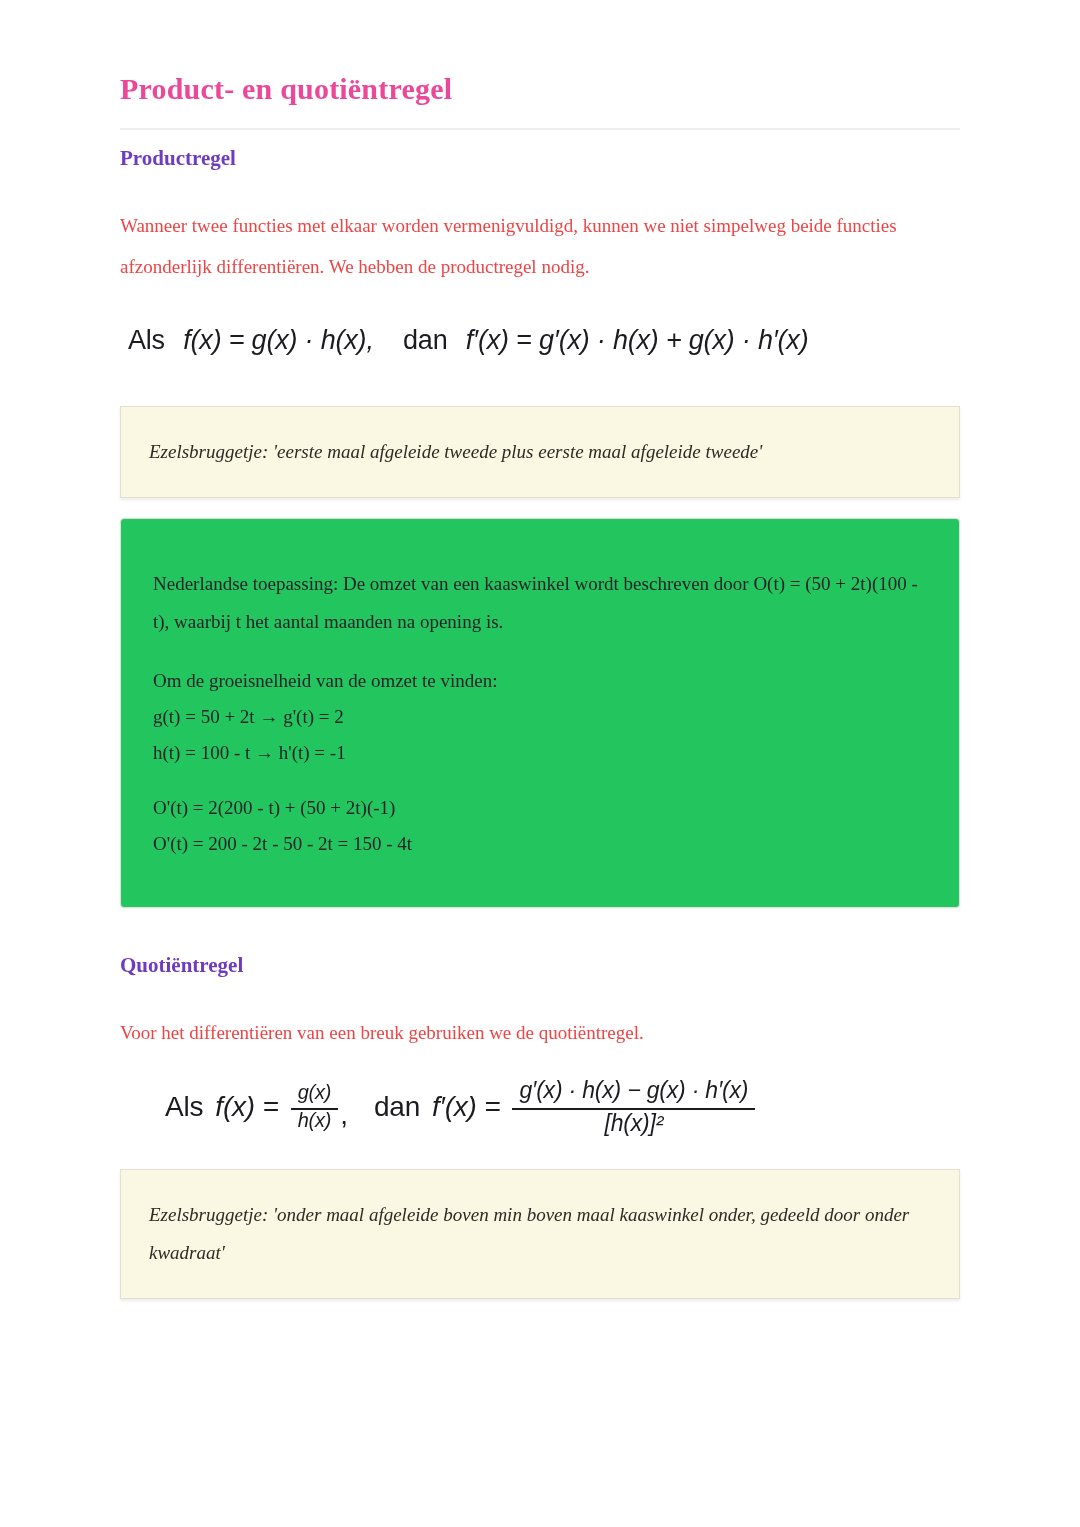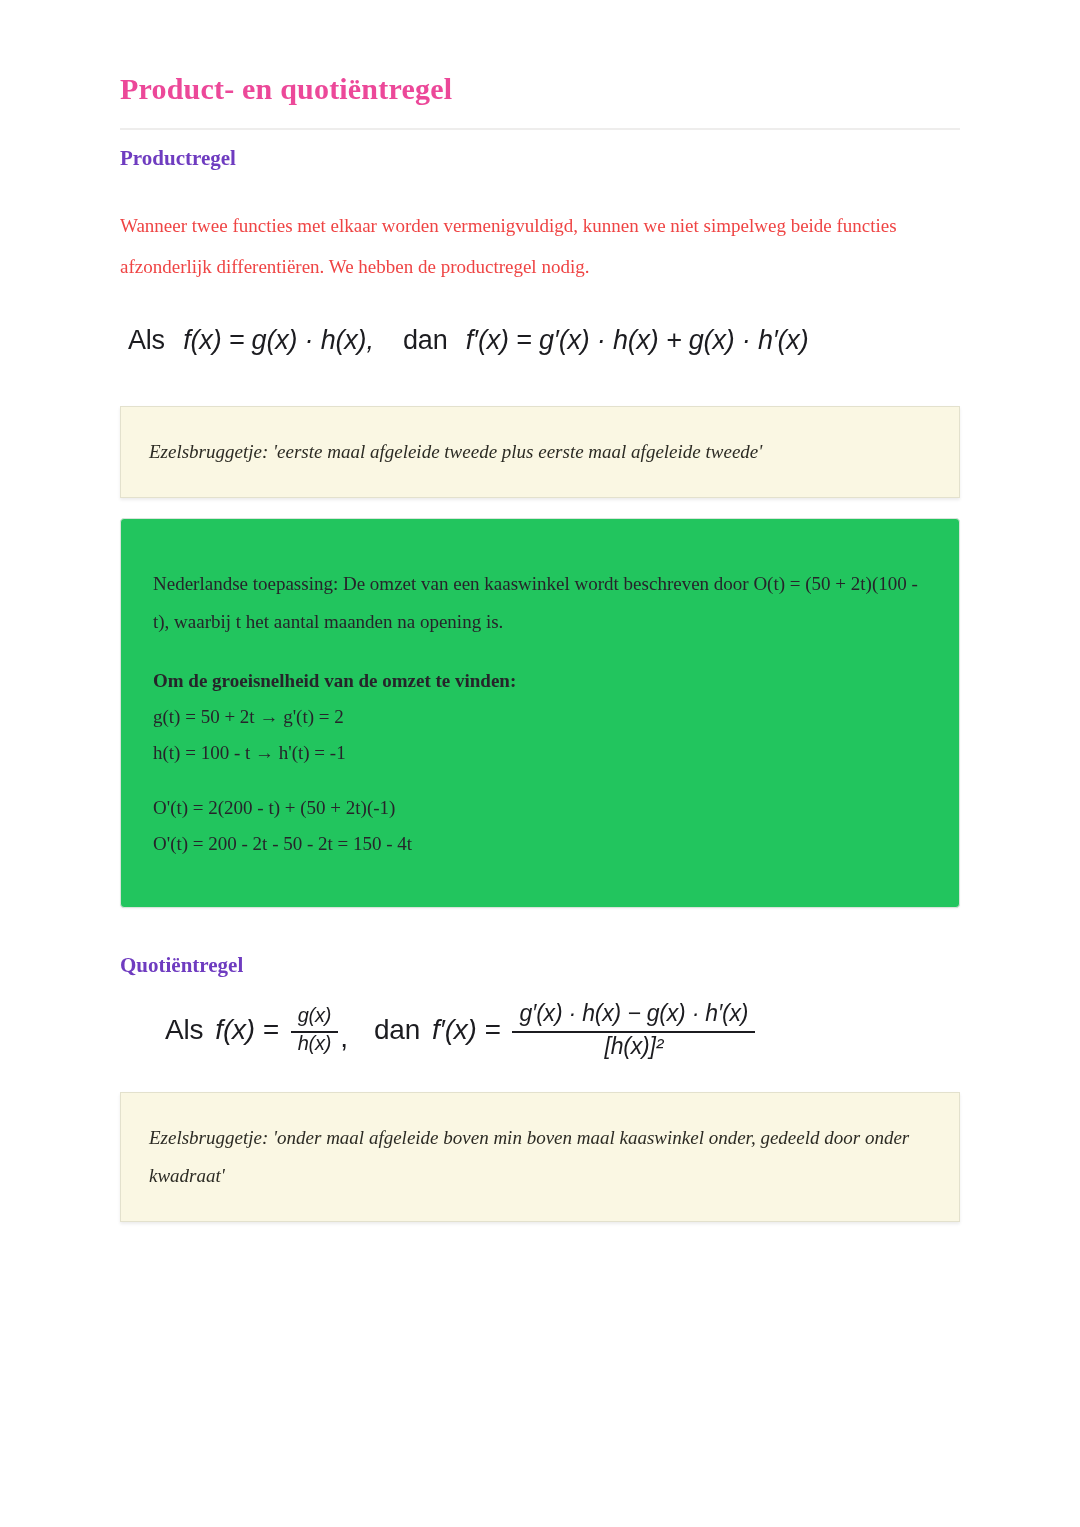--- a/index.html
+++ b/index.html
@@ -109,21 +109,21 @@
     margin-top: 20px;
     background: #22c55e;
     border: 1px solid #d8e4da;
     border-radius: 4px;
     padding: 28px 32px;
     box-shadow: 0 1px 2px rgba(0,0,0,0.05);
     font-size: 19px;
     color: #26242a;
   }
   .example-box .lead { margin-top: 18px; line-height: 38px; }
-  .example-box .sub  { margin-top: 22px; line-height: 36px; font-weight: bold; }
+  .example-box .sub  { margin-top: 22px; line-height: 36px; }
   .example-box .mline { line-height: 36px; }
   .example-box .mline.spaced { margin-top: 19px; }
   .example-box .mline:last-child { margin-bottom: 17px; }
 </style>
 </head>
 <body>
 
 <div class="content">
 
   <h1 class="page-title">Product- en quotiëntregel</h1>
@@ -149,20 +149,21 @@
     <p class="lead">Nederlandse toepassing: De omzet van een kaaswinkel wordt beschreven door O(t) = (50 + 2t)(100 - t), waarbij t het aantal maanden na opening is.</p>
     <p class="sub">Om de groeisnelheid van de omzet te vinden:</p>
     <div class="mline">g(t) = 50 + 2t → g'(t) = 2</div>
     <div class="mline">h(t) = 100 - t → h'(t) = -1</div>
     <div class="mline spaced">O'(t) = 2(200 - t) + (50 + 2t)(-1)</div>
     <div class="mline">O'(t) = 200 - 2t - 50 - 2t = 150 - 4t</div>
   </div>
 
   <h2 class="section-heading quotient">Quotiëntregel</h2>
 
+  <p class="body-p">Voor het differentiëren van een breuk gebruiken we de quotiëntregel.</p>
 
   <div class="formula formula-quotient">
     <span class="word">Als</span>
     <span class="math">f(x) =</span>
     <span class="frac small">
       <span class="num">g(x)</span>
       <span class="den">h(x)</span>
     </span>
     <span class="frac-comma">,</span>
     <span class="word word-dan">dan</span>

